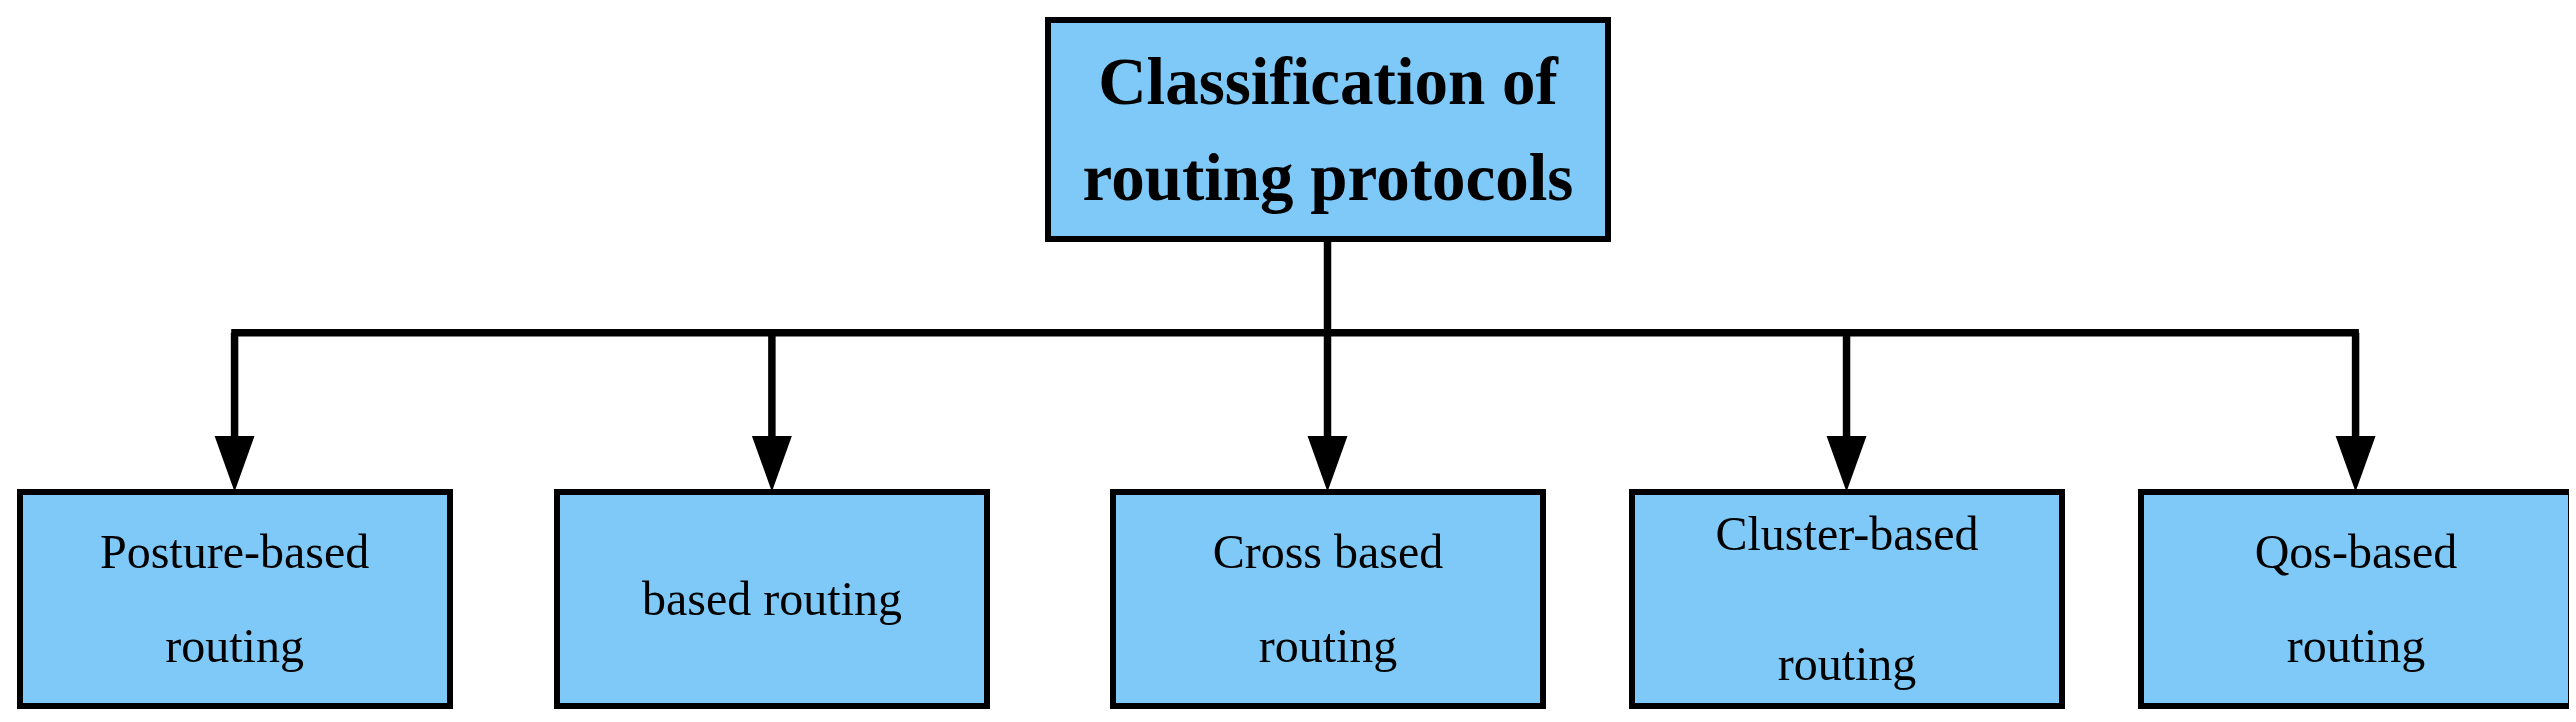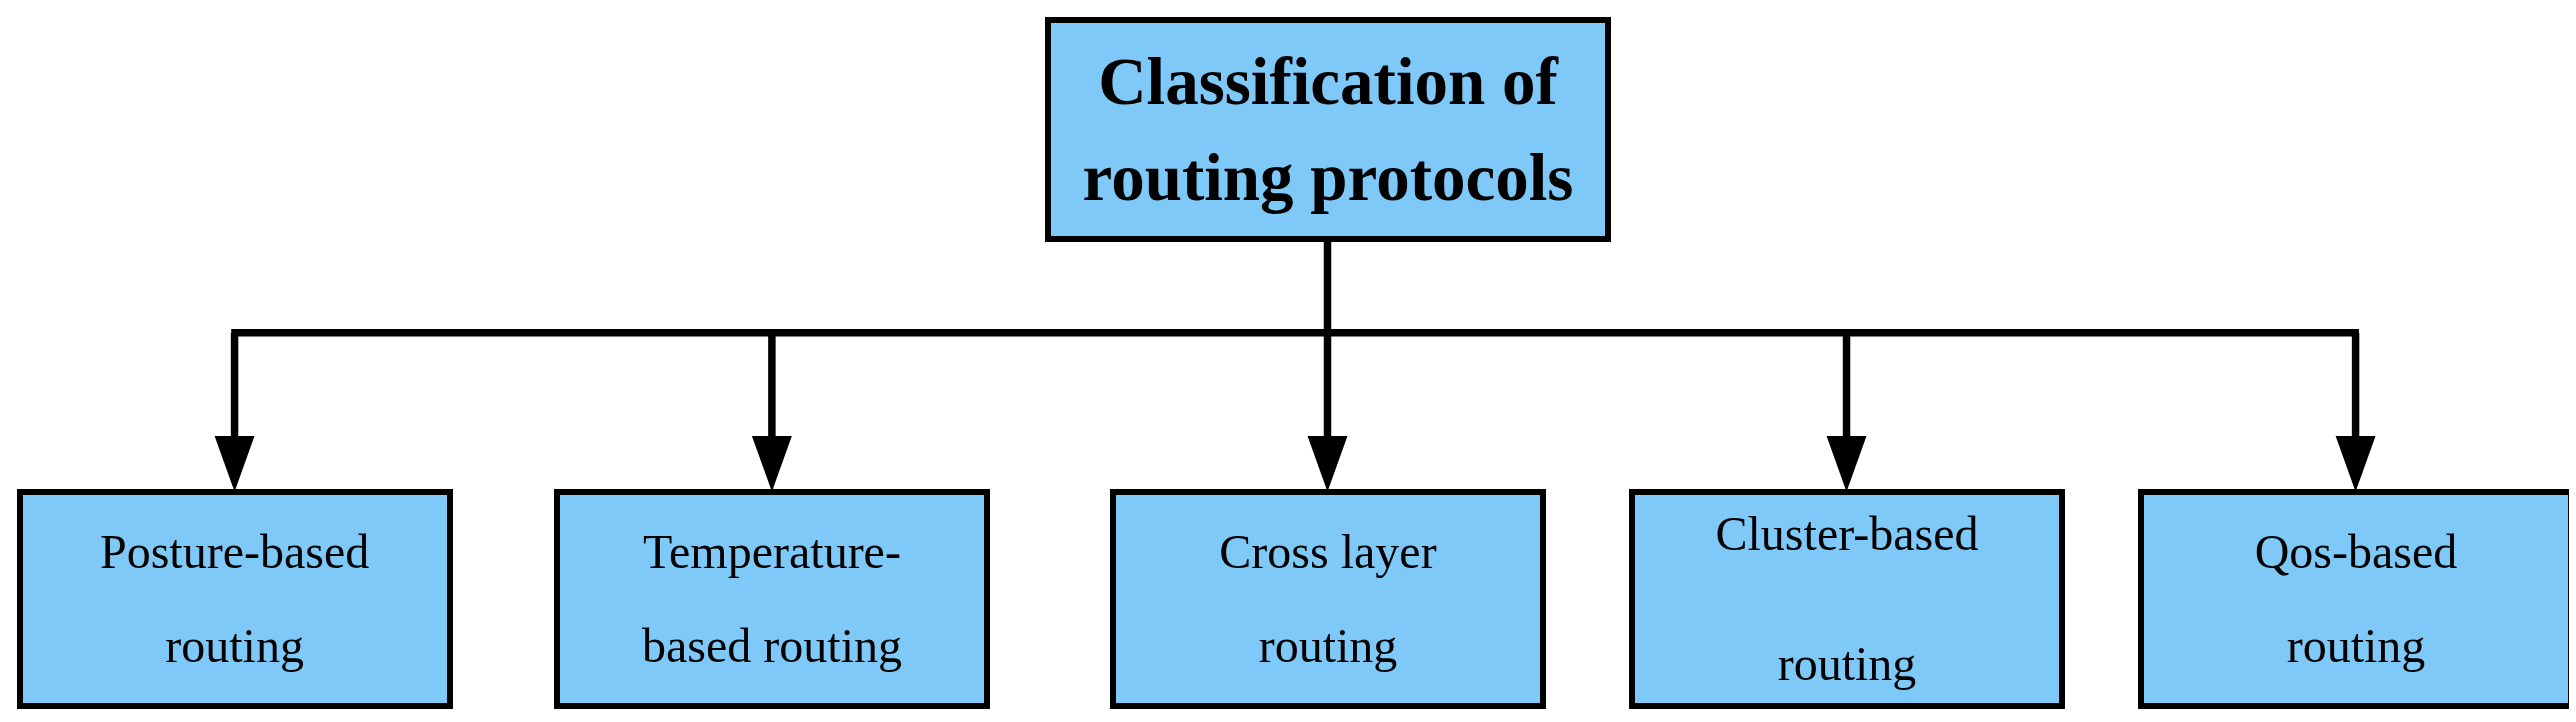--- a/index.html
+++ b/index.html
@@ -91,26 +91,25 @@
     <span>Classification of</span>
     <span>routing protocols</span>
   </div>
 
   <div class="node child child-0">
     <span>Posture-based</span>
     <span>routing</span>
   </div>
 
   <div class="node child child-1">
-    <span>Temperature-</span>
     <span>based routing</span>
   </div>
 
   <div class="node child child-2">
-    <span>Cross layer</span>
+    <span>Cross based</span>
     <span>routing</span>
   </div>
 
   <div class="node child child-3">
     <span>Cluster-based</span>
     <span>routing</span>
   </div>
 
   <div class="node child child-4">
     <span>Qos-based</span>

